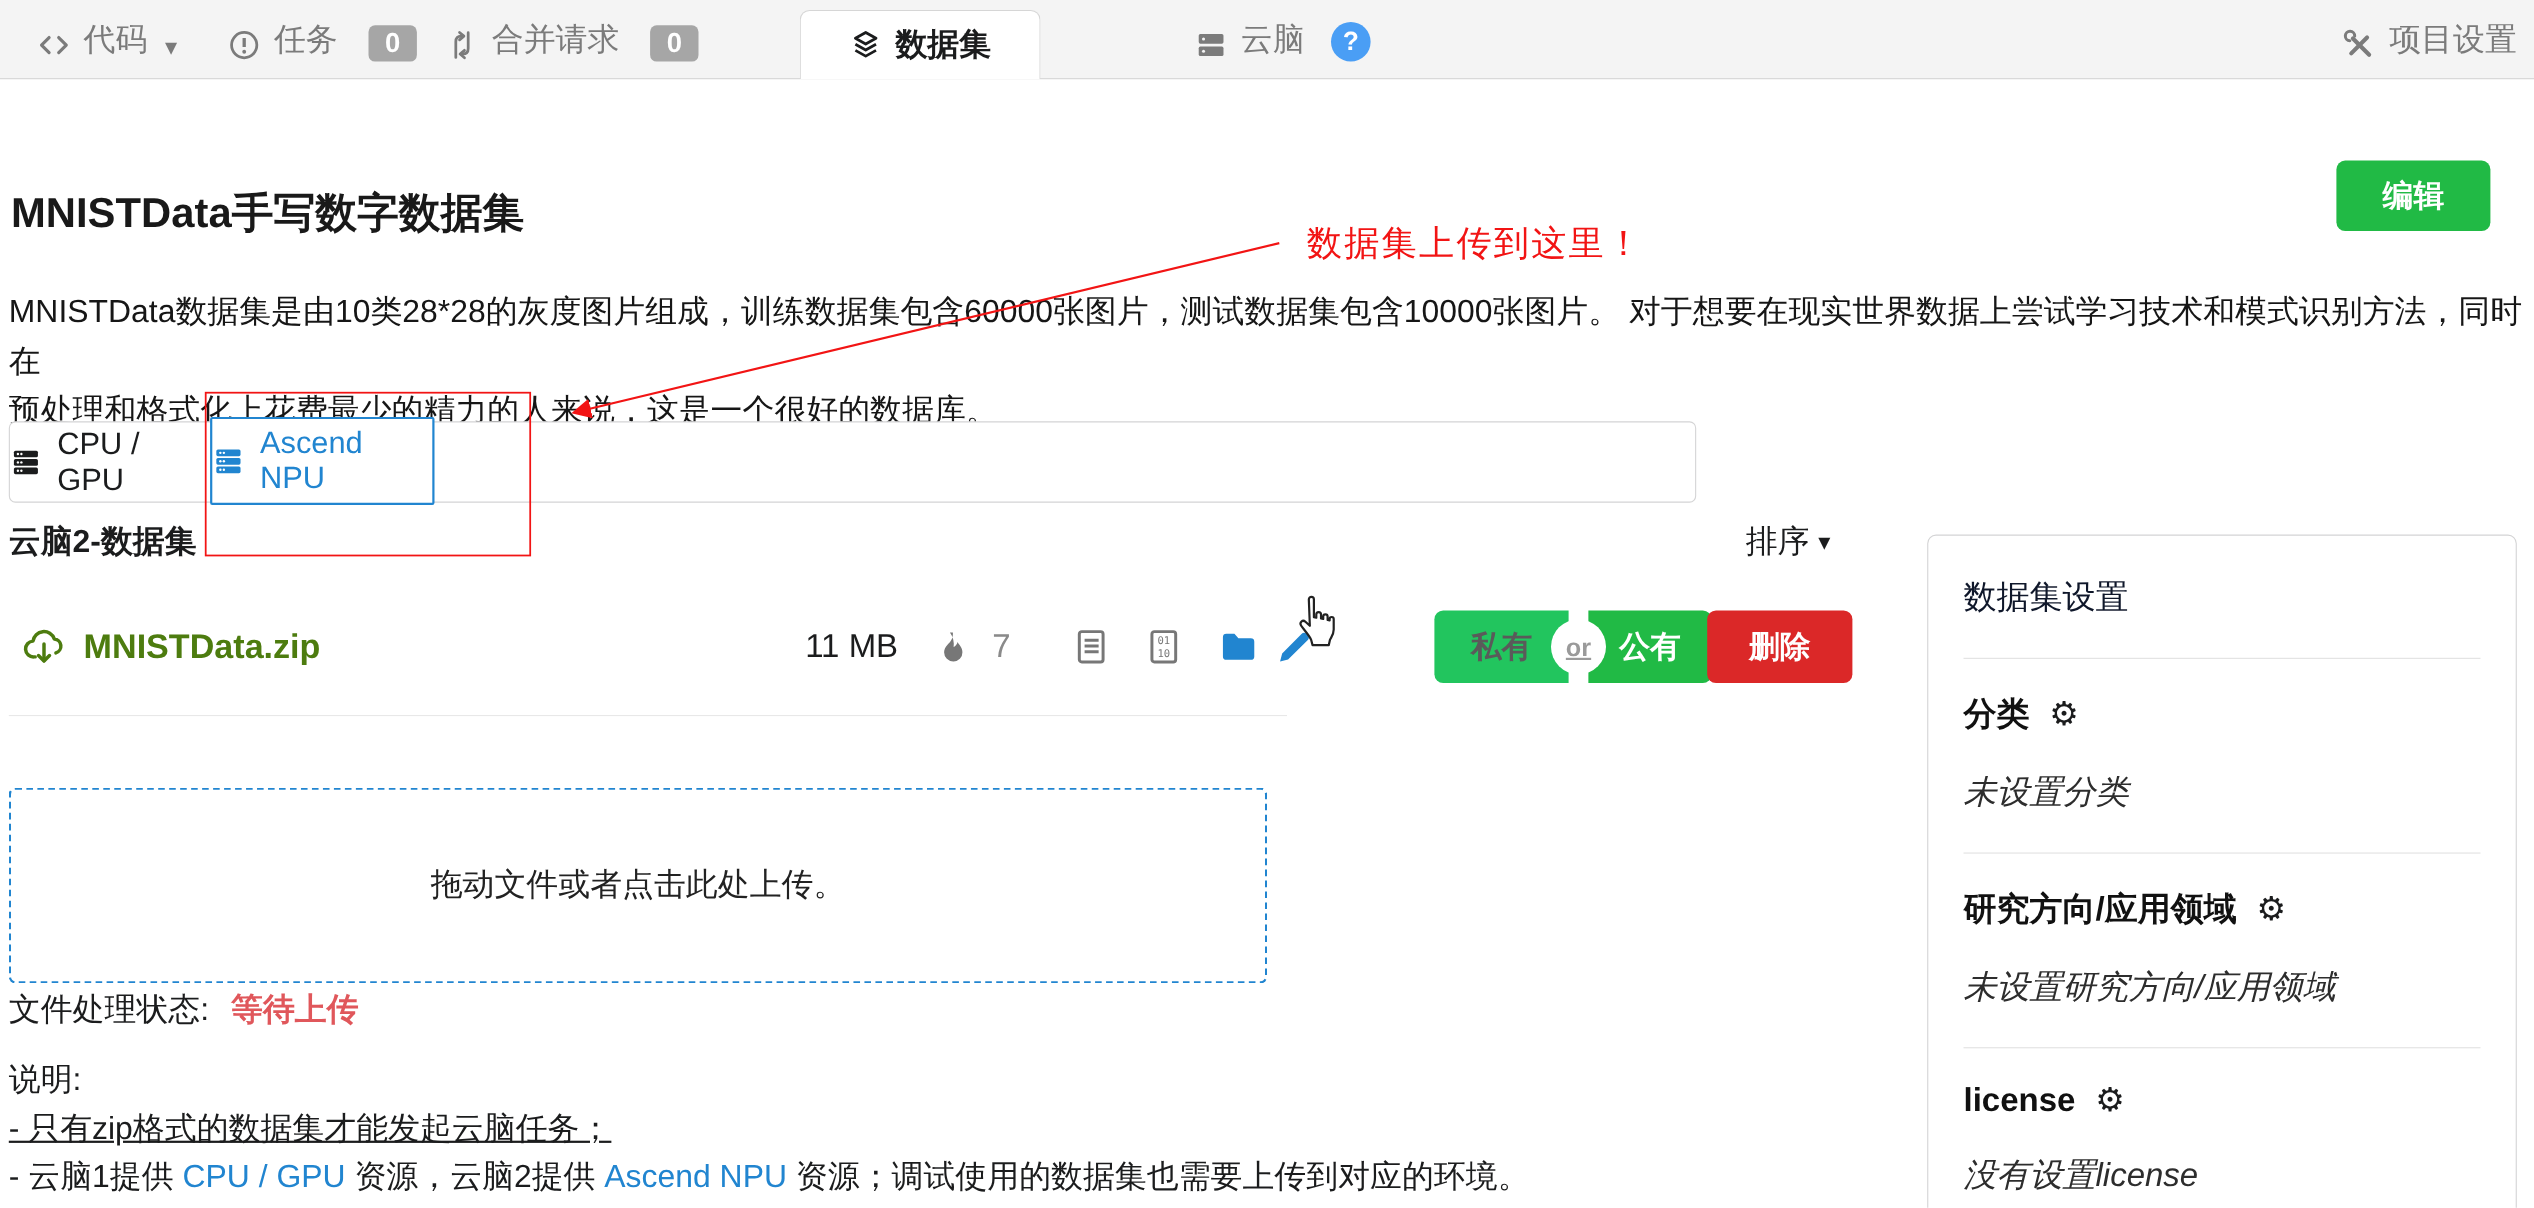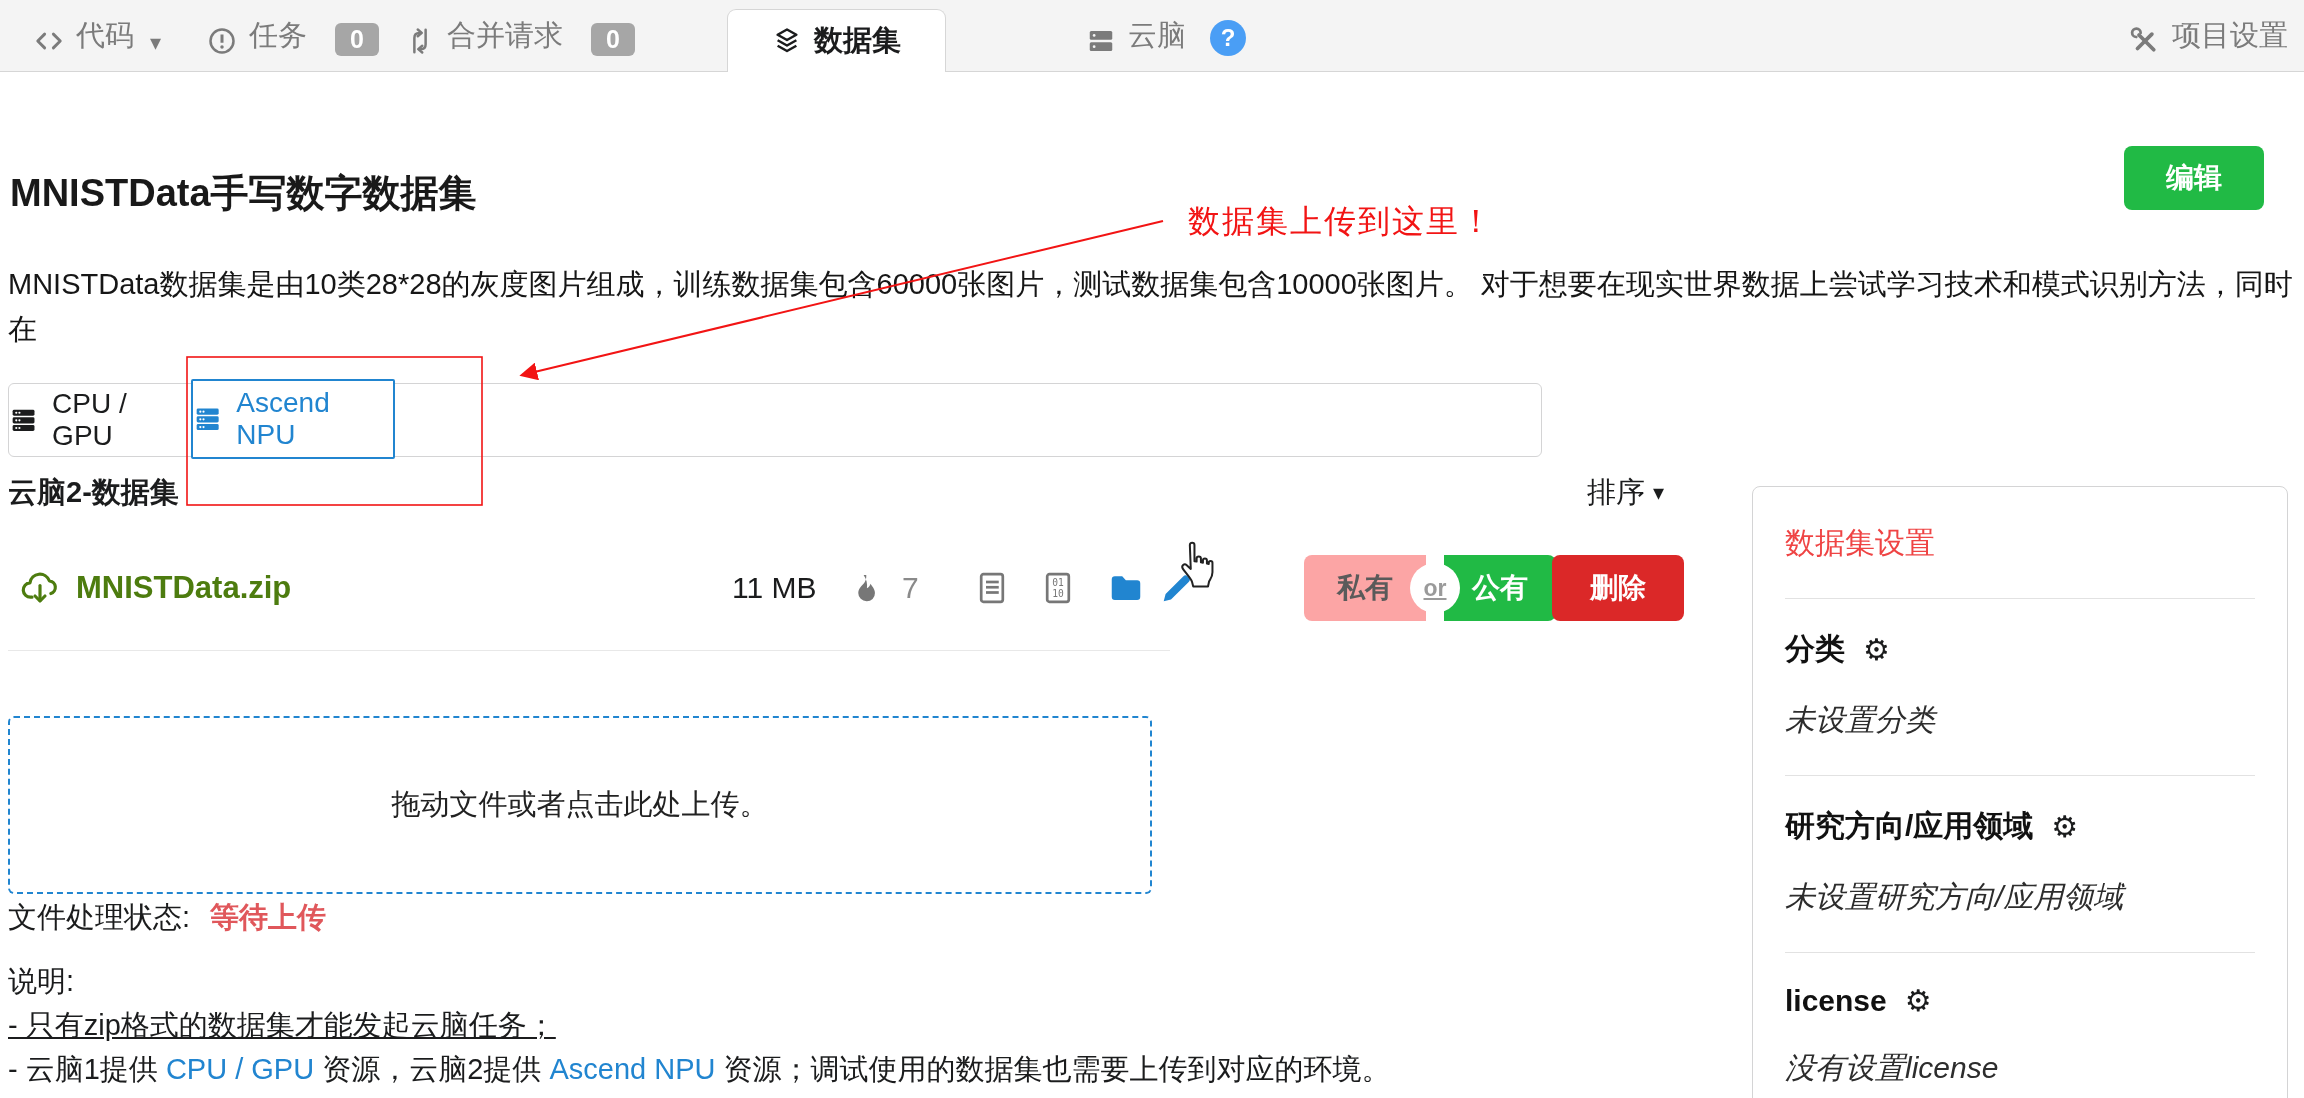--- a/index.html
+++ b/index.html
@@ -47,40 +47,40 @@
   .zip-link svg{width:40px;height:40px;}
   .f-size{left:724px;font-size:30px;color:#1b1c1d;}
   .f-flame{left:842px;width:32px;height:36px;}
   .f-hot{left:894px;font-size:30px;color:#8a8a8a;}
   .f-doc{left:966px;width:36px;height:38px;cursor:pointer;}
   .f-bin{left:1032px;width:36px;height:38px;cursor:pointer;}
   .f-folder{left:1098px;width:40px;height:38px;cursor:pointer;}
   .f-pencil{left:1150px;width:38px;height:38px;cursor:pointer;}
   .hand-cursor{position:absolute;left:1168px;top:-10px;width:40px;height:54px;z-index:5;}
   .toggle{left:1296px;display:flex;align-items:center;height:66px;}
-  .tg-private{background:#fca5a5;color:#5a5a5a;font-weight:bold;font-size:28px;height:66px;display:flex;align-items:center;justify-content:center;width:122px;border-radius:8px 0 0 8px;cursor:pointer;}
+  .tg-private{background:#22c55e;color:#5a5a5a;font-weight:bold;font-size:28px;height:66px;display:flex;align-items:center;justify-content:center;width:122px;border-radius:8px 0 0 8px;cursor:pointer;}
   .tg-or{width:48px;height:48px;border-radius:50%;background:#fff;color:#9a9a9a;font-size:23px;font-weight:bold;display:flex;align-items:center;justify-content:center;margin:0 -15px;z-index:2;box-shadow:0 0 0 1px #fff;text-decoration:underline;}
   .tg-public{background:#21ba45;color:#fff;font-weight:bold;font-size:28px;height:66px;display:flex;align-items:center;justify-content:center;width:112px;border-radius:0 8px 8px 0;cursor:pointer;}
   .delete-btn{left:1544px;width:132px;height:66px;background:#db2828;color:#fff;font-size:28px;font-weight:bold;border:none;border-radius:8px;cursor:pointer;font-family:Liberation Serif, serif;}
   .row-divider{position:absolute;left:8px;top:650px;width:1162px;height:1px;background:#e8e8e8;}
 
   
   .upload-box{position:absolute;left:8px;top:716px;width:1140px;height:174px;border:2px dashed #2185d0;border-radius:6px;display:flex;align-items:center;justify-content:center;font-size:29px;color:#222;cursor:pointer;}
 
   
   .status-line{position:absolute;left:8px;top:898px;font-size:29px;display:flex;align-items:baseline;}
   .status-value{color:#e0575b;font-weight:bold;margin-left:20px;}
   .notes-head{position:absolute;left:8px;top:962px;font-size:29px;}
   .note-1{position:absolute;left:8px;top:1006px;font-size:29px;text-decoration:underline;}
   .note-2{position:absolute;left:8px;top:1050px;font-size:29px;}
   .note-link{color:#2185d0;cursor:pointer;text-decoration:none;}
 
   
   .sidebar{position:absolute;left:1752px;top:486px;width:536px;border:1px solid #d4d4d5;border-radius:8px;background:#fff;box-sizing:border-box;padding:36px 32px 34px;}
-  .sb-title{font-size:30px;color:#ef4444;}
+  .sb-title{font-size:30px;color:#0f172a;}
   .sb-hr{border:none;border-top:1px solid #e2e2e2;margin:34px 0 30px;}
   .sb-label{font-size:30px;font-weight:bold;color:#111;display:flex;align-items:center;gap:18px;}
   .gear{font-size:30px;cursor:pointer;color:#1b1c1d;font-weight:normal;}
   .sb-value{font-size:30px;color:#2d2d2d;margin-top:30px;font-style:italic;}
 
   
   .anno{position:absolute;left:0;top:0;width:2304px;height:1098px;pointer-events:none;z-index:50;}
 </style>
 </head>
 <body>
@@ -151,20 +151,21 @@
         </svg>
       <span>项目设置</span>
     </div>
   </div>
 
   <h1 class="page-title">MNISTData手写数字数据集</h1>
   <button class="edit-btn">编辑</button>
 
   <div class="desc">
     <div>MNISTData数据集是由10类28*28的灰度图片组成，训练数据集包含60000张图片，测试数据集包含10000张图片。 对于想要在现实世界数据上尝试学习技术和模式识别方法，同时在</div>
+    <div>预处理和格式化上花费最少的精力的人来说，这是一个很好的数据库。</div>
   </div>
 
   <div class="env-tabs">
     <div class="env-tab env-cpu">
       <svg viewBox="0 0 24 24">
           <g fill="currentColor">
             <rect x="3" y="3.5" width="18" height="5" rx="1.2"></rect>
             <rect x="3" y="9.8" width="18" height="5" rx="1.2"></rect>
             <rect x="3" y="16.1" width="18" height="5" rx="1.2"></rect>
           </g>

